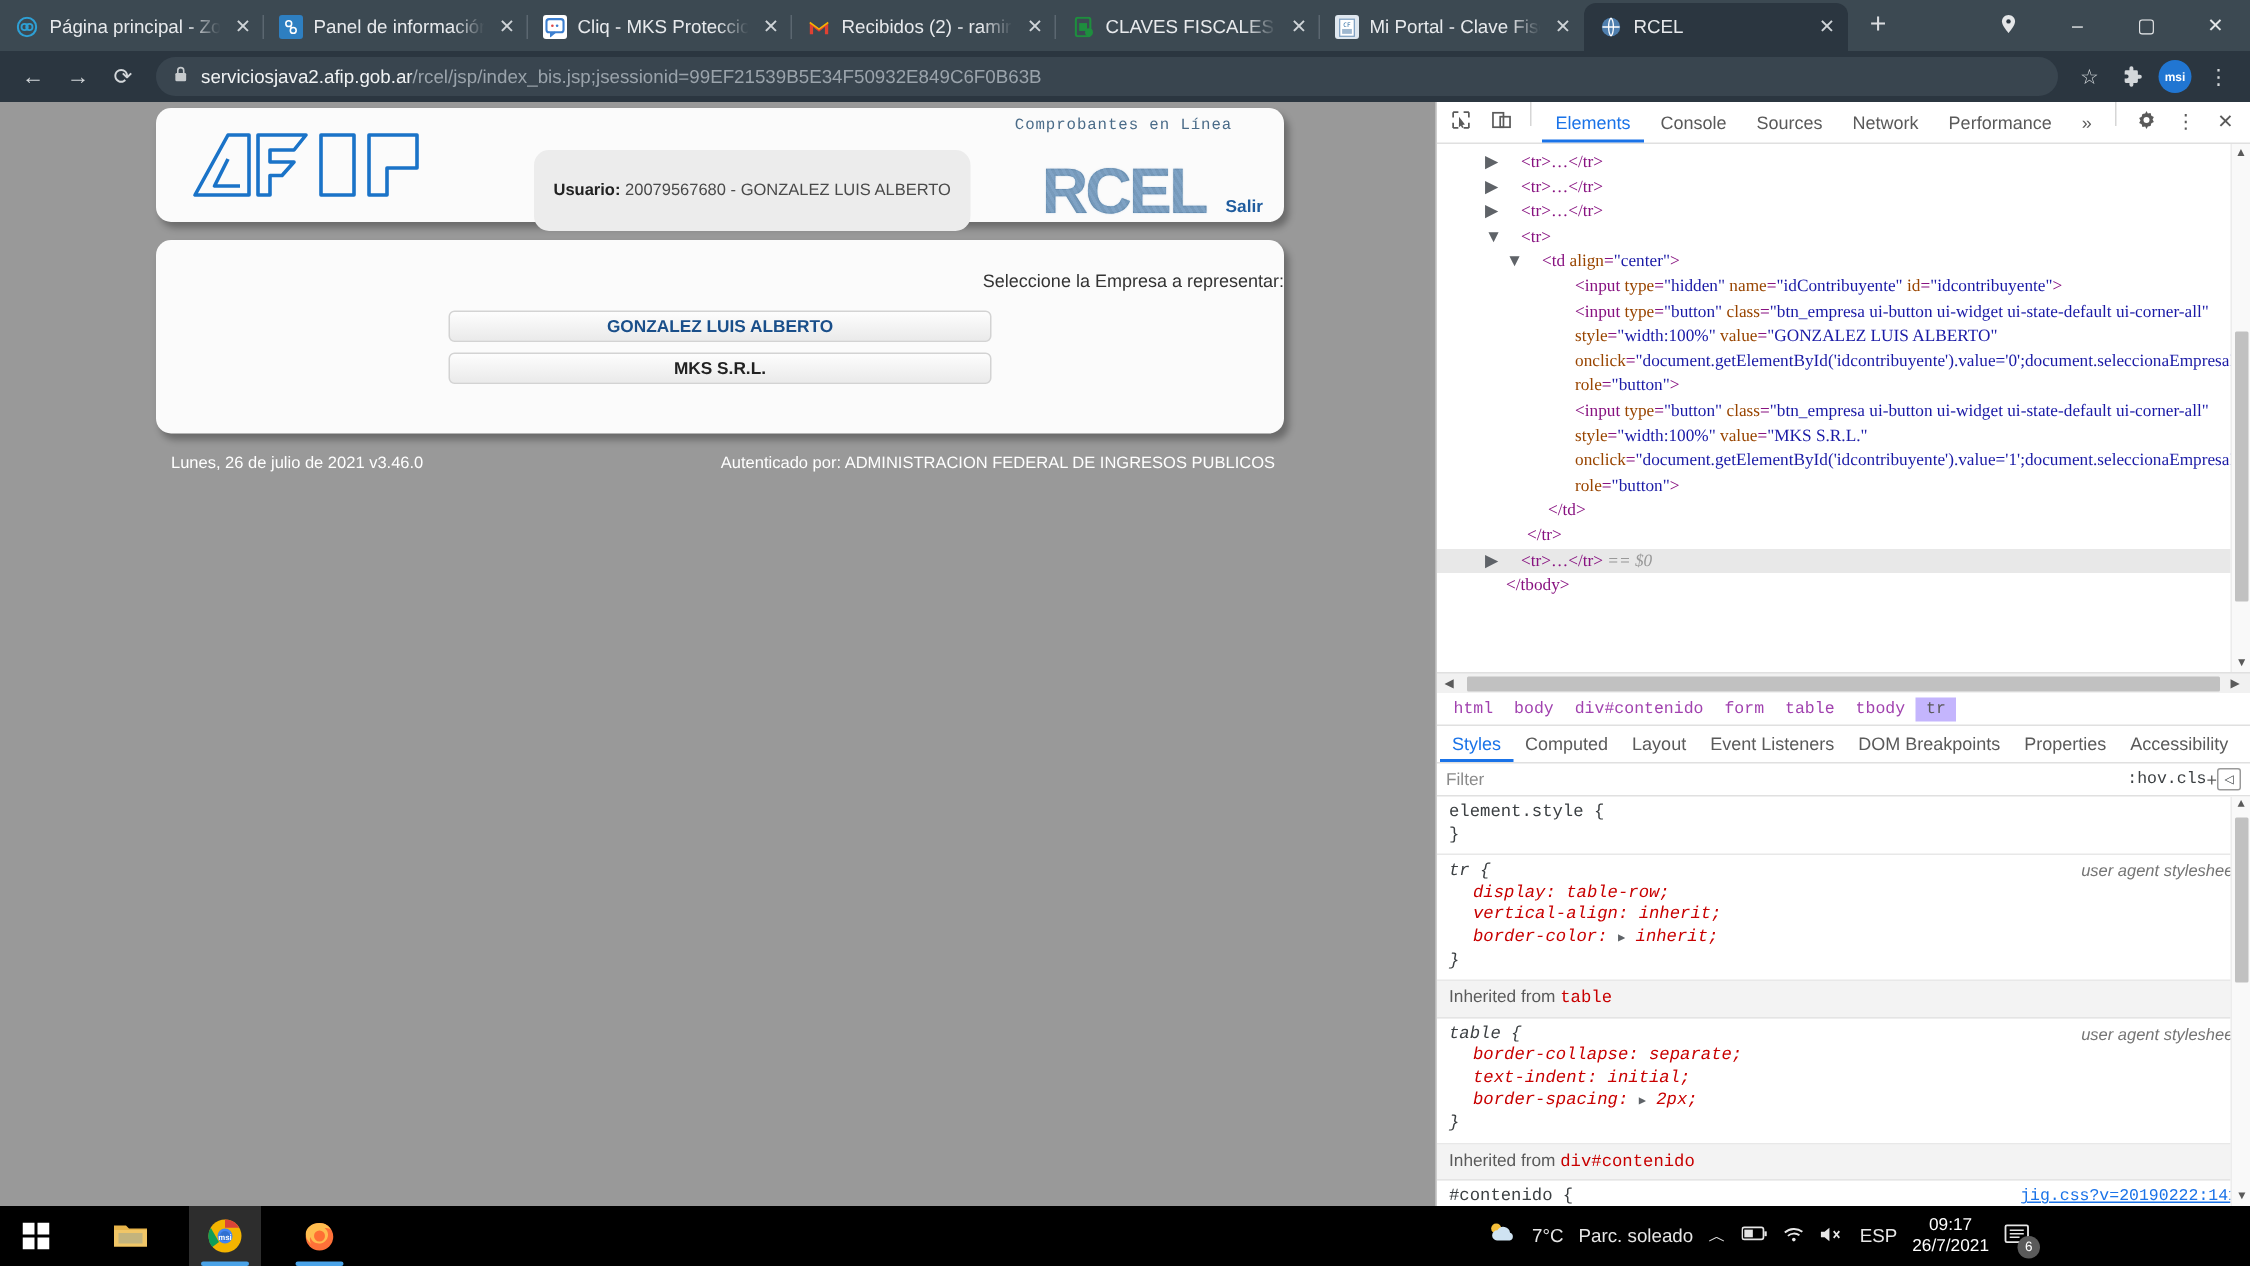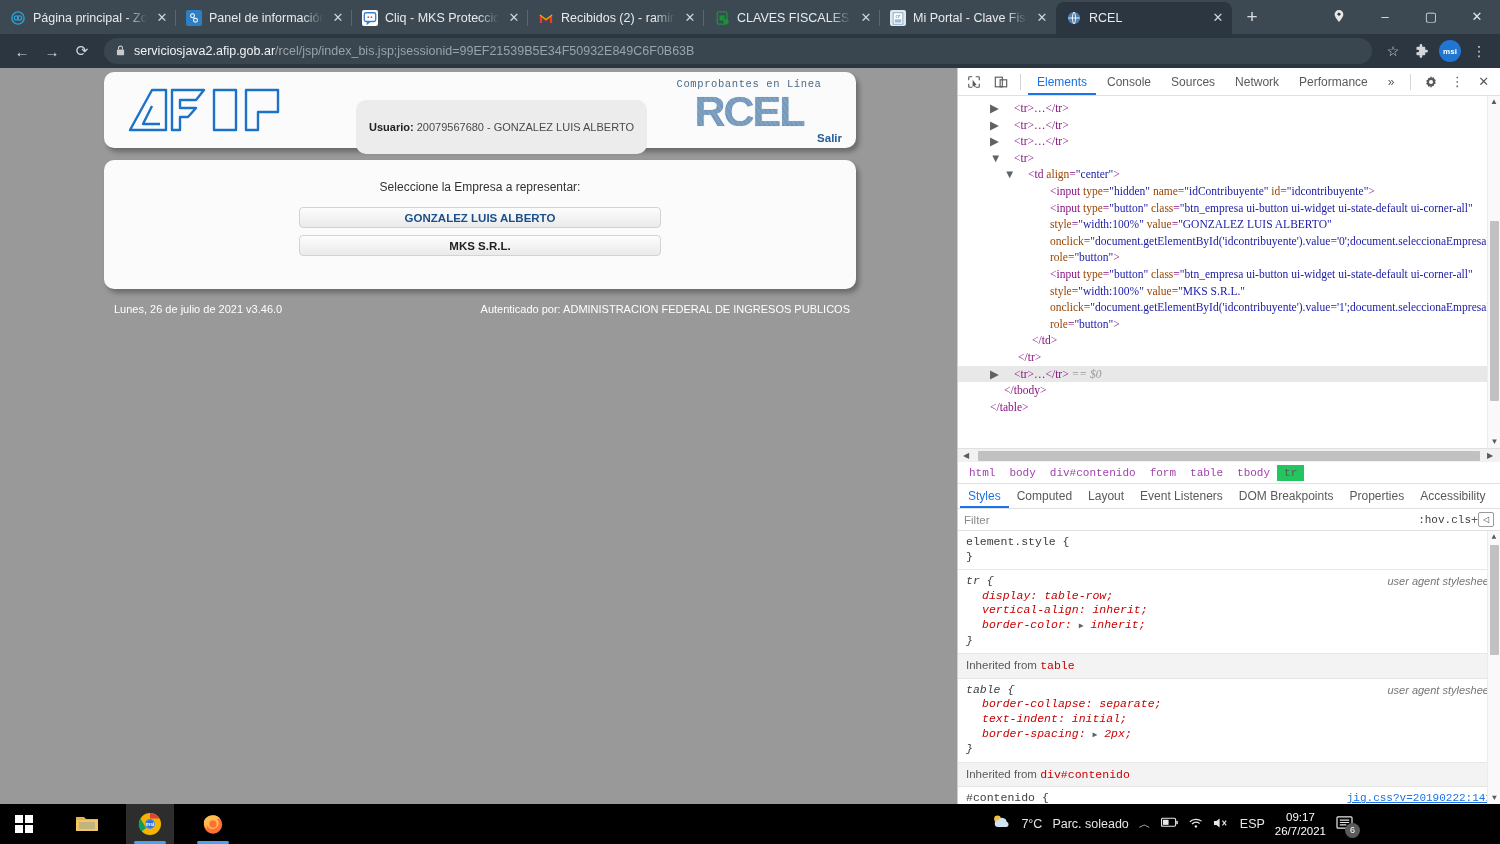--- a/index.html
+++ b/index.html
@@ -101,38 +101,38 @@
   .afip-logo { position: absolute; left: 22px; top: 14px; }
   .user-pill {
     position: absolute; left: 252px; top: 28px;
     background: #ececec; border-radius: 10px; padding: 21px 13px;
     font-size: 11px; color: #4a4a4a; white-space: nowrap; text-align: right;
   }
   .user-pill b { color: #222; font-weight: bold; }
   .rcel-block { position: absolute; right: 14px; top: 6px; width: 186px; text-align: center; }
   .rcel-cap {
     font-family: "Liberation Mono", monospace; font-size: 10.5px;
-    color: #4a6b88; letter-spacing: 0.6px; margin-bottom: 1px;
+    color: #4a6b88; letter-spacing: 0.6px; margin-bottom: 18px;
   }
   .rcel-word {
     font-family: "Liberation Sans", sans-serif; font-weight: bold;
     font-size: 43px; line-height: 40px; letter-spacing: -2px;
     color: #3c6d98;
     background: repeating-linear-gradient(60deg, #2f5f87 0 2px, #4a7ba5 2px 4px);
     -webkit-background-clip: text; background-clip: text;
     -webkit-text-fill-color: transparent;
     text-shadow: 0 0 1px rgba(150,180,210,0.7);
   }
   .salir {
     position: absolute; right: 14px; bottom: 4px;
     font-size: 11.5px; font-weight: bold; color: #1f5c9e; cursor: pointer;
   }
   .afip-body { margin-top: 12px; padding: 20px 0 26px; }
   .select-label {
-    text-align: center; font-size: 12px; color: #333; margin-bottom: 13px;
+    text-align: right; font-size: 12px; color: #333; margin-bottom: 13px;
   }
   .emp-btn {
     display: block; width: 362px; margin: 0 auto 7px;
     height: 21px; line-height: 20px; text-align: center;
     font-size: 11.5px; font-weight: bold; color: #1a4f8a;
     background: linear-gradient(#fdfdfd, #eaeaea);
     border: 1px solid #d3d3d3; border-radius: 4px; cursor: pointer;
   }
   .emp-btn.secondary { color: #222; }
   .afip-foot {
@@ -142,21 +142,21 @@
   .afip-foot .left { position: absolute; left: 10px; top: 0; }
   .afip-foot .right { position: absolute; right: 6px; top: 0; }
 
   
   #devtools {
     position: absolute; top: 68px; left: 957px; width: 543px; height: 736px;
     background: #ffffff; border-left: 1px solid #cdcdcd;
     font-family: "Liberation Sans", sans-serif; display: flex; flex-direction: column;
   }
   .dt-toolbar {
-    height: 28px; display: flex; align-items: center; gap: 2px;
+    height: 28px; display: flex; gap: 2px;
     border-bottom: 1px solid #e0e0e0; padding: 0 4px; flex: 0 0 28px;
     background: #fff;
   }
   .dt-iconbtn {
     width: 26px; height: 24px; display: flex; align-items: center; justify-content: center;
     color: #5a5a5a; font-size: 13px;
   }
   .dt-sep { width: 1px; height: 16px; background: #d6d6d6; margin: 0 5px; }
   .dt-tab {
     padding: 0 9px; height: 27px; line-height: 28px; font-size: 12px;
@@ -193,21 +193,21 @@
   }
   .dt-hscroll .ar { width: 16px; text-align: center; font-size: 8px; color: #5a5a5a; }
   .dt-hscroll .ar.r { position: absolute; right: 2px; }
 
   .dt-breadcrumb {
     flex: 0 0 22px; display: flex; align-items: center; gap: 0;
     border-bottom: 1px solid #e0e0e0; padding: 0 4px;
     font-family: "Liberation Mono", monospace; font-size: 11px;
   }
   .crumb { padding: 2px 7px; color: #a142af; white-space: nowrap; }
-  .crumb.active { background: #22c55e; color: #5a5a5a; }
+  .crumb.active { background: #c4b5fd; color: #5a5a5a; }
 
   .dt-styletabs {
     flex: 0 0 25px; display: flex; align-items: center;
     border-bottom: 1px solid #e0e0e0; padding: 0 2px;
   }
   .st-tab { padding: 0 8px; height: 24px; line-height: 25px; font-size: 12px; color: #5a5a5a; }
   .st-tab.active { color: #1a73e8; box-shadow: inset 0 -2px 0 #1a73e8; }
 
   .dt-filterbar {
     flex: 0 0 22px; display: flex; align-items: center;
@@ -490,21 +490,20 @@
       <div class="dom-line indent1"><span class="carat">▶</span><span class="tg">&lt;tr&gt;…&lt;/tr&gt;</span></div>
       <div class="dom-line indent1"><span class="carat">▼</span><span class="tg">&lt;tr&gt;</span></div>
       <div class="dom-line indent2"><span class="carat">▼</span><span class="tg">&lt;</span><span class="pn">td</span> <span class="at">align</span>=<span class="av">"center"</span><span class="tg">&gt;</span></div>
       <div class="dom-line indent3"><span class="tg">&lt;</span><span class="pn">input</span> <span class="at">type</span>=<span class="av">"hidden"</span> <span class="at">name</span>=<span class="av">"idContribuyente"</span> <span class="at">id</span>=<span class="av">"idcontribuyente"</span><span class="tg">&gt;</span></div>
       <div class="dom-line indent3"><span class="tg">&lt;</span><span class="pn">input</span> <span class="at">type</span>=<span class="av">"button"</span> <span class="at">class</span>=<span class="av">"btn_empresa ui-button ui-widget ui-state-default ui-corner-all"</span> <span class="at">style</span>=<span class="av">"width:100%"</span> <span class="at">value</span>=<span class="av">"GONZALEZ LUIS ALBERTO"</span> <span class="at">onclick</span>=<span class="av">"document.getElementById('idcontribuyente').value='0';document.seleccionaEmpresaForm.submit();"</span> <span class="at">role</span>=<span class="av">"button"</span><span class="tg">&gt;</span></div>
       <div class="dom-line indent3"><span class="tg">&lt;</span><span class="pn">input</span> <span class="at">type</span>=<span class="av">"button"</span> <span class="at">class</span>=<span class="av">"btn_empresa ui-button ui-widget ui-state-default ui-corner-all"</span> <span class="at">style</span>=<span class="av">"width:100%"</span> <span class="at">value</span>=<span class="av">"MKS S.R.L."</span> <span class="at">onclick</span>=<span class="av">"document.getElementById('idcontribuyente').value='1';document.seleccionaEmpresaForm.submit();"</span> <span class="at">role</span>=<span class="av">"button"</span><span class="tg">&gt;</span></div>
       <div class="dom-line indent2b"><span class="tg">&lt;/td&gt;</span></div>
       <div class="dom-line indent1b"><span class="tg">&lt;/tr&gt;</span></div>
       <div class="dom-line indent1 selected"><span class="carat">▶</span><span class="tg">&lt;tr&gt;…&lt;/tr&gt;</span> <span class="sel-var">== $0</span></div>
       <div class="dom-line" style="padding-left:46px"><span class="tg">&lt;/tbody&gt;</span></div>
-      <div class="dom-line" style="padding-left:32px"><span class="tg">&lt;/table&gt;</span></div>
 
       <div class="vscroll">
         <div class="arrow">▲</div>
         <div class="thumb2" style="top:125px;height:180px"></div>
         <div class="arrow bot">▼</div>
       </div>
     </div>
 
     <div class="dt-hscroll">
       <div class="ar">◀</div>

